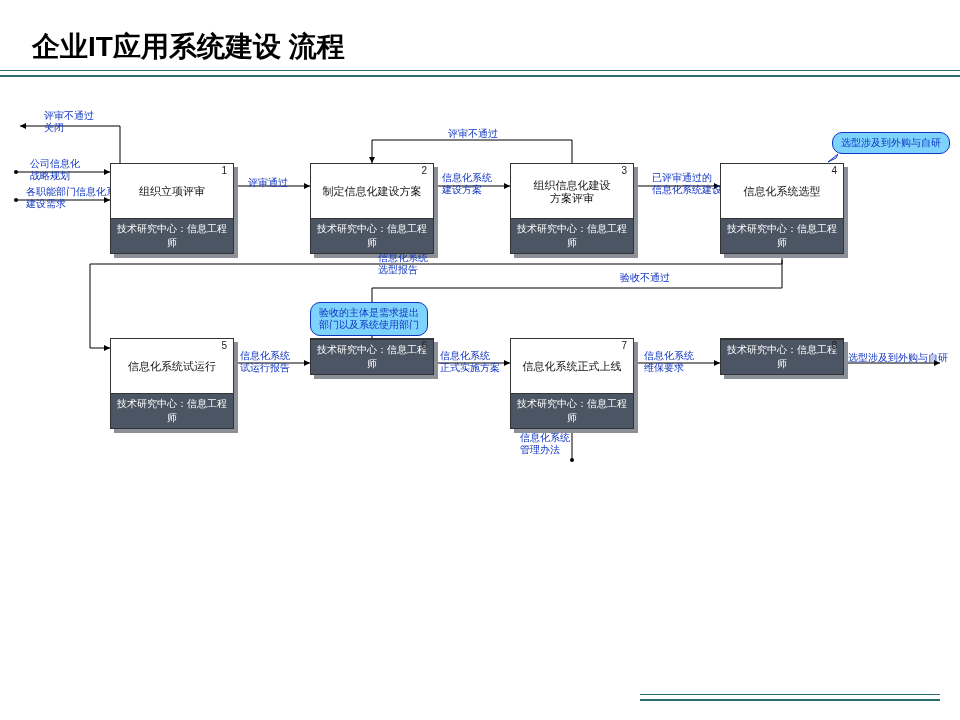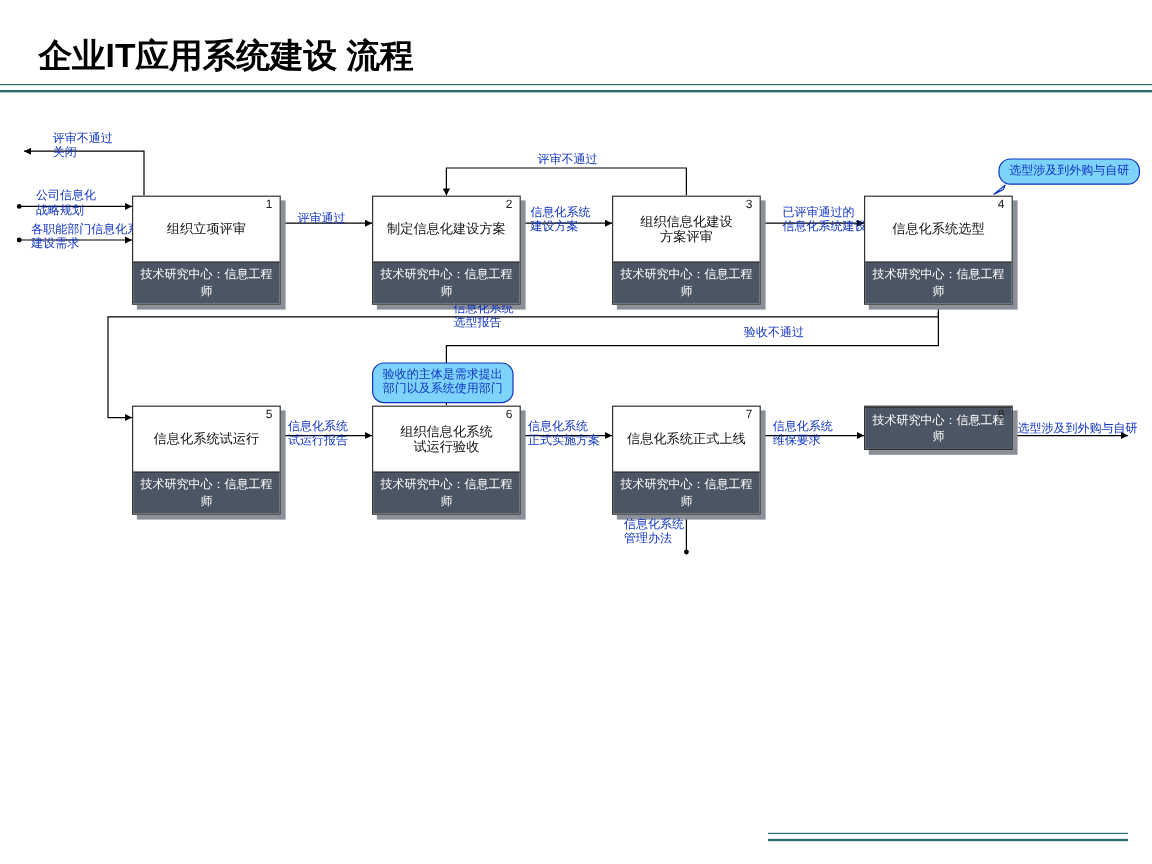--- a/index.html
+++ b/index.html
@@ -236,22 +236,20 @@
         <span class="node-num">5</span>
         <div class="node-title">信息化系统试运行</div>
         <div class="node-role">技术研究中心：信息工程师</div>
       </div>
     </div>
 
     <div class="node" style="left:310px; top:258px;">
       <div class="node-shadow"></div>
       <div class="node-body">
         <span class="node-num">6</span>
-        <div class="node-title" style="white-space:pre-line">组织信息化系统
-试运行验收</div>
         <div class="node-role">技术研究中心：信息工程师</div>
       </div>
     </div>
 
     <div class="node" style="left:510px; top:258px;">
       <div class="node-shadow"></div>
       <div class="node-body">
         <span class="node-num">7</span>
         <div class="node-title">信息化系统正式上线</div>
         <div class="node-role">技术研究中心：信息工程师</div>

